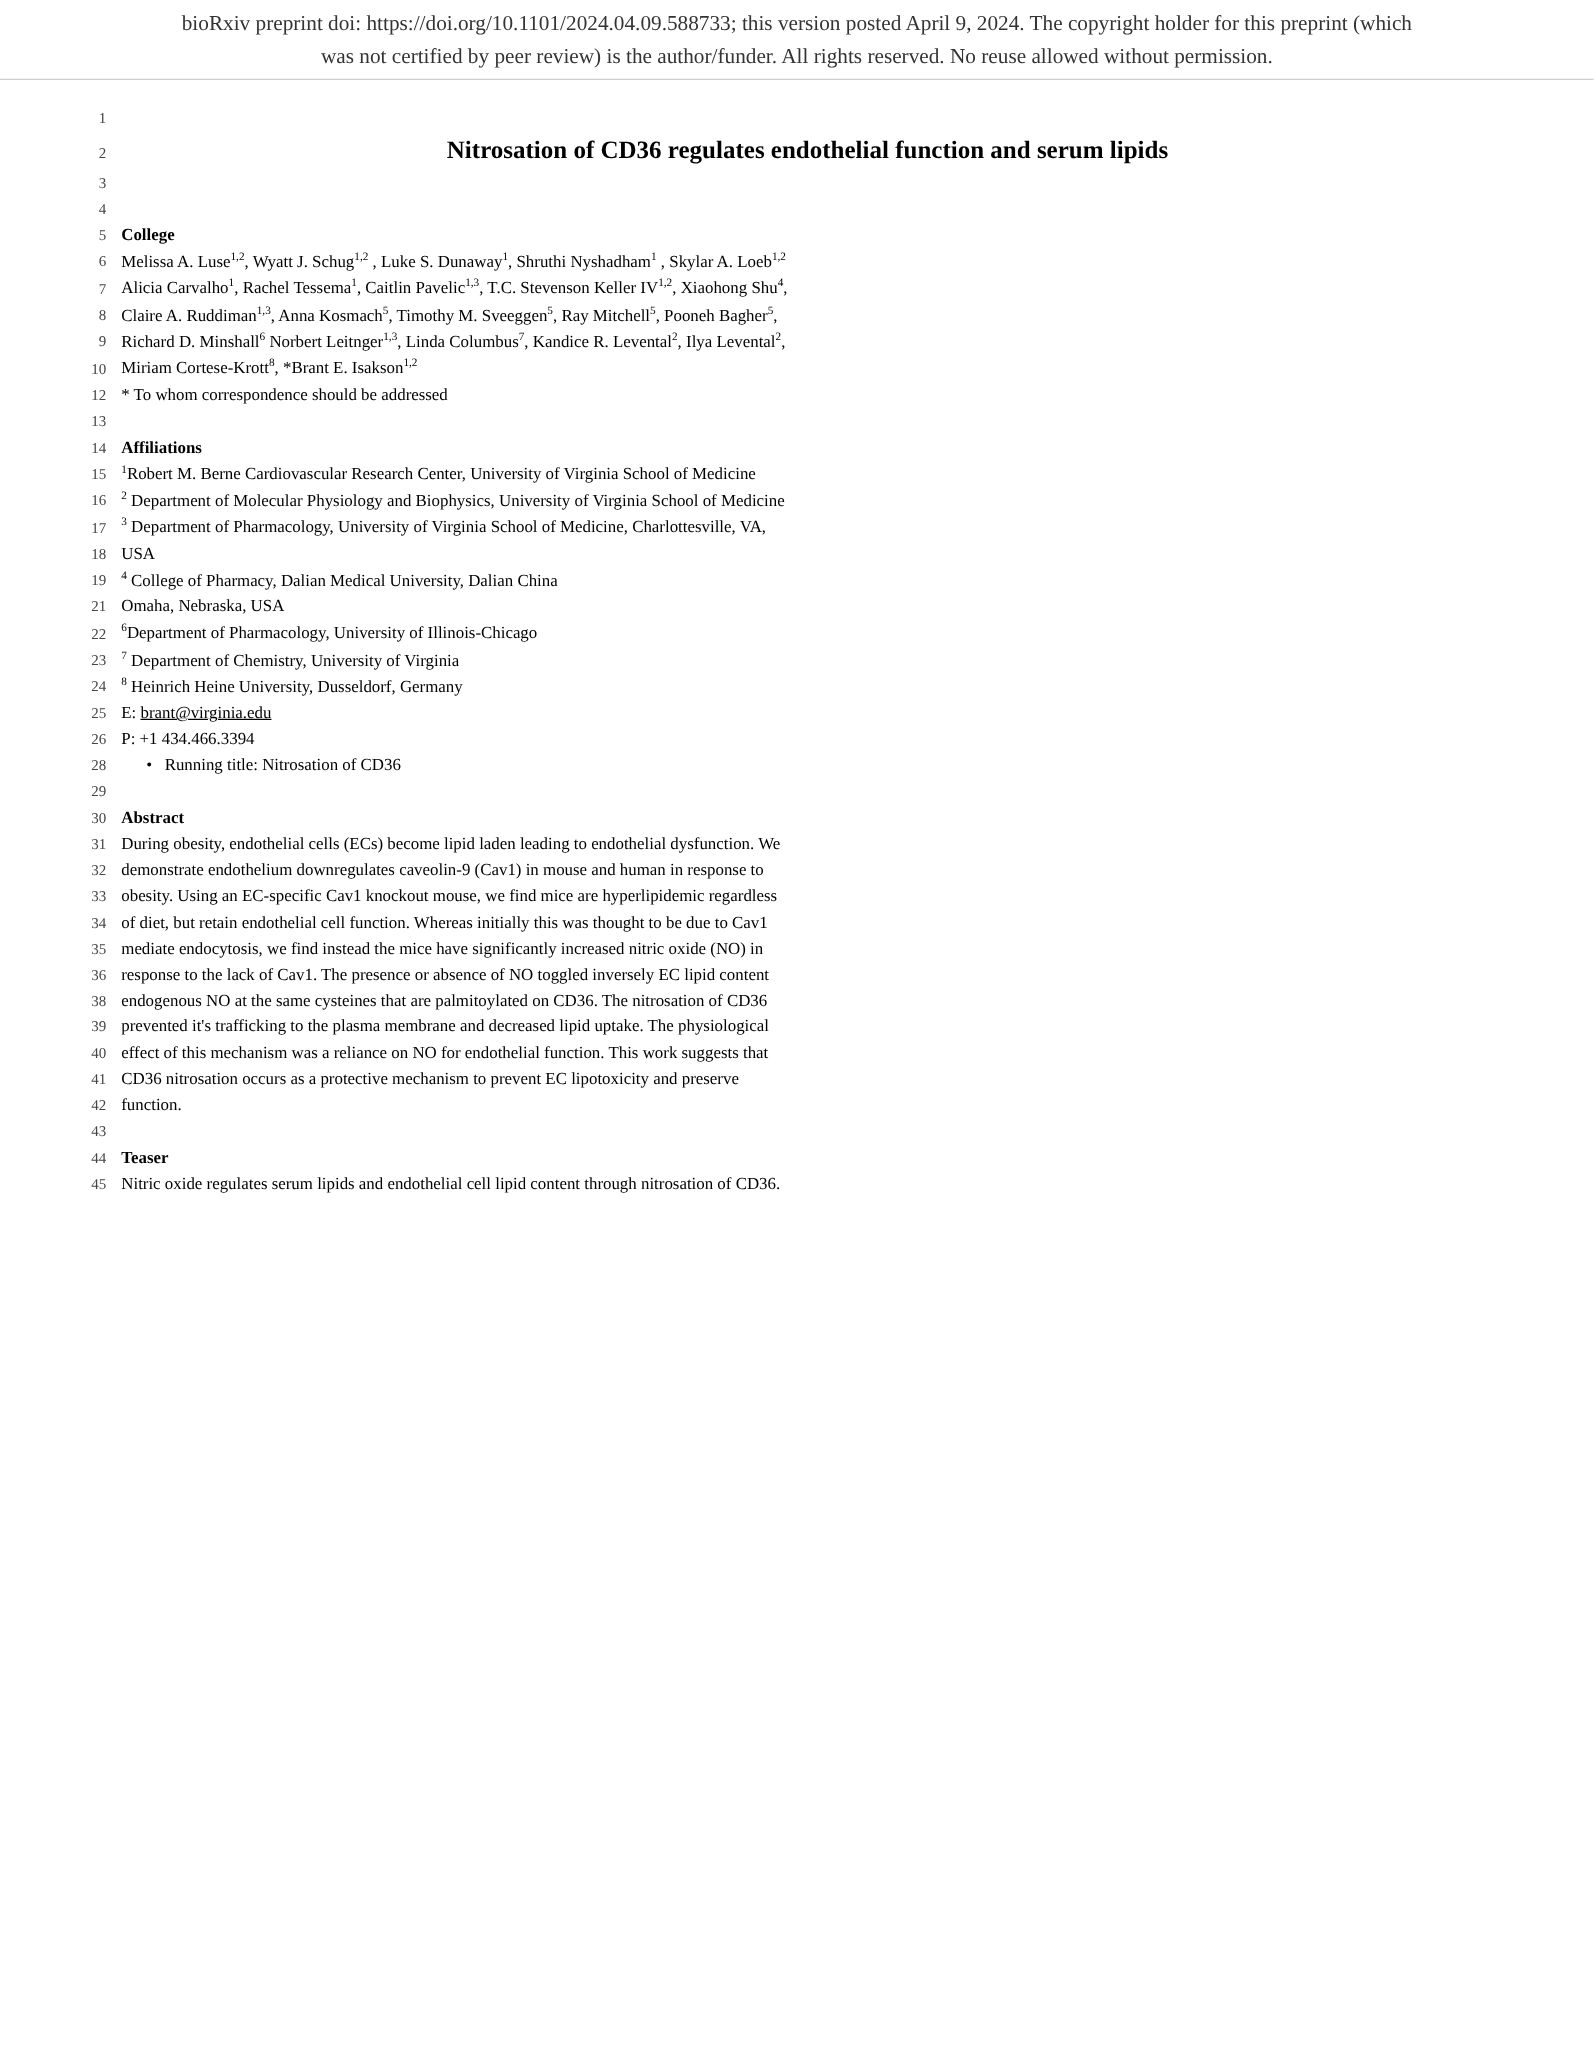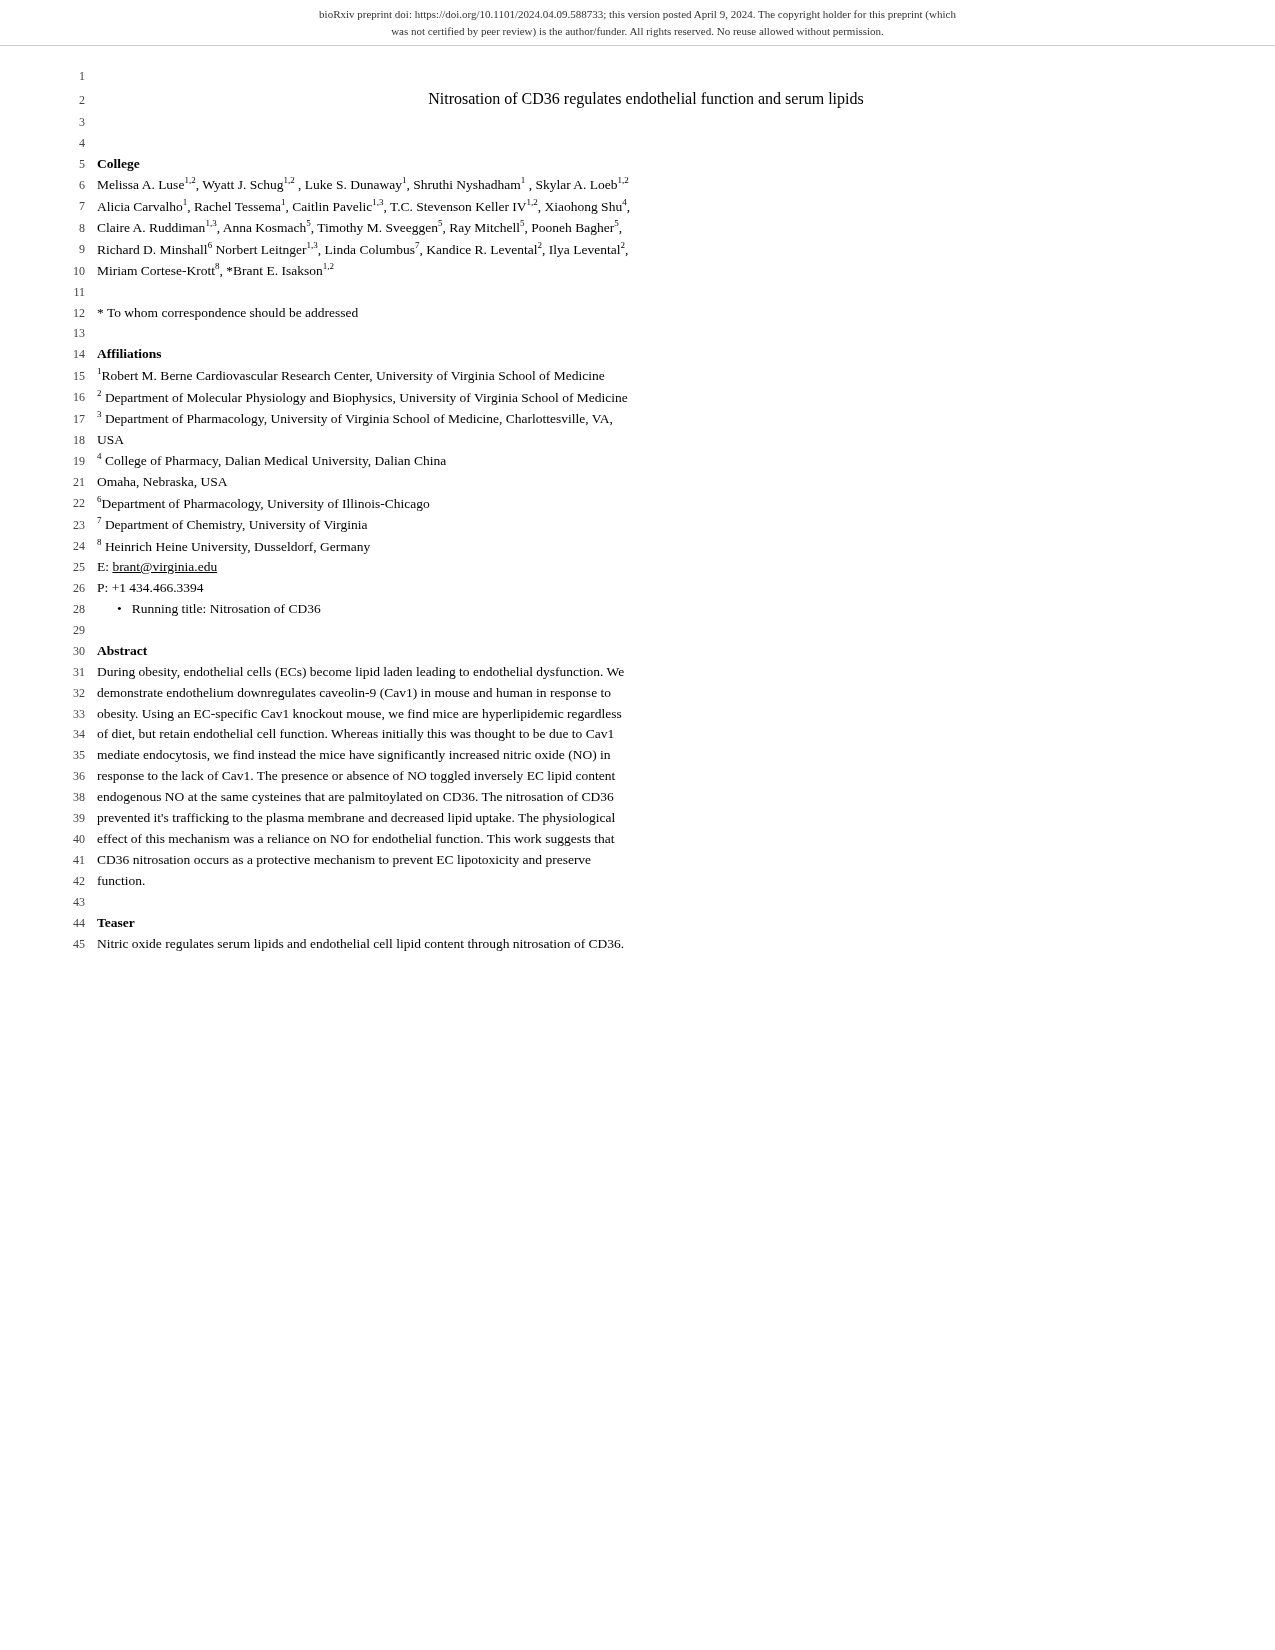--- a/index.html
+++ b/index.html
@@ -21,21 +21,21 @@
     .page {
       width: 1275px;
       min-height: 1650px;
       background: #ffffff;
       padding: 0;
     }
 
     .header-notice {
       width: 100%;
       text-align: center;
-      font-size: 11px;
+      font-size: 17px;
       padding: 6px 20px;
       border-bottom: 1px solid #ccc;
       color: #333;
       line-height: 1.5;
     }
 
     .content {
       padding: 20px 80px 40px 65px;
     }
 
@@ -60,22 +60,22 @@
     .line-content {
       flex: 1;
       line-height: 1.55;
     }
 
     .bold {
       font-weight: bold;
     }
 
     .title-line .line-content {
-      font-weight: normal;
-      font-size: 16px;
+      font-weight: bold;
+      font-size: 20px;
       text-align: center;
     }
 
     .indent {
       padding-left: 20px;
     }
 
     sup {
       font-size: 9px;
       vertical-align: super;
@@ -140,24 +140,20 @@
     <div class="line-row">
       <div class="line-num">9</div>
       <div class="line-content">Richard D. Minshall<sup>6</sup> Norbert Leitnger<sup>1,3</sup>, Linda Columbus<sup>7</sup>, Kandice R. Levental<sup>2</sup>, Ilya Levental<sup>2</sup>,</div>
     </div>
 
     <div class="line-row">
       <div class="line-num">10</div>
       <div class="line-content">Miriam Cortese-Krott<sup>8</sup>, *Brant E. Isakson<sup>1,2</sup></div>
     </div>
 
-    <div class="line-row">
-      <div class="line-num">11</div>
-      <div class="line-content">&nbsp;</div>
-    </div>
 
     <div class="line-row">
       <div class="line-num">12</div>
       <div class="line-content">* To whom correspondence should be addressed</div>
     </div>
 
     <div class="line-row">
       <div class="line-num">13</div>
       <div class="line-content">&nbsp;</div>
     </div>

